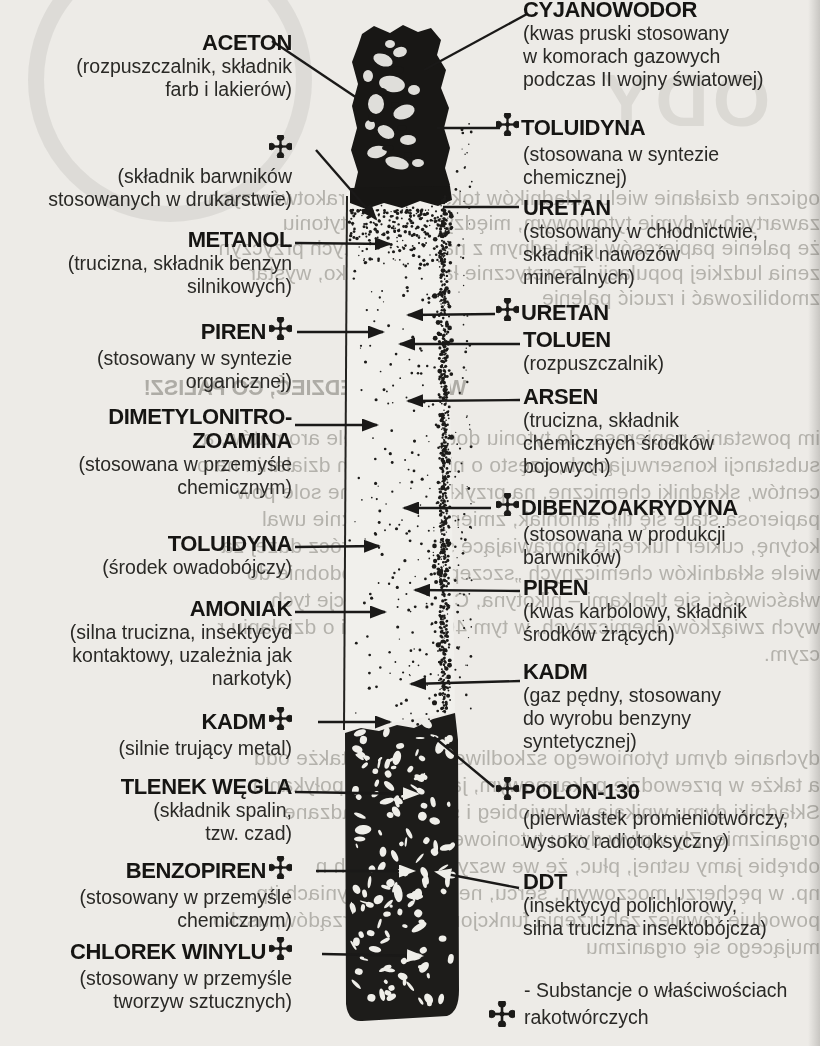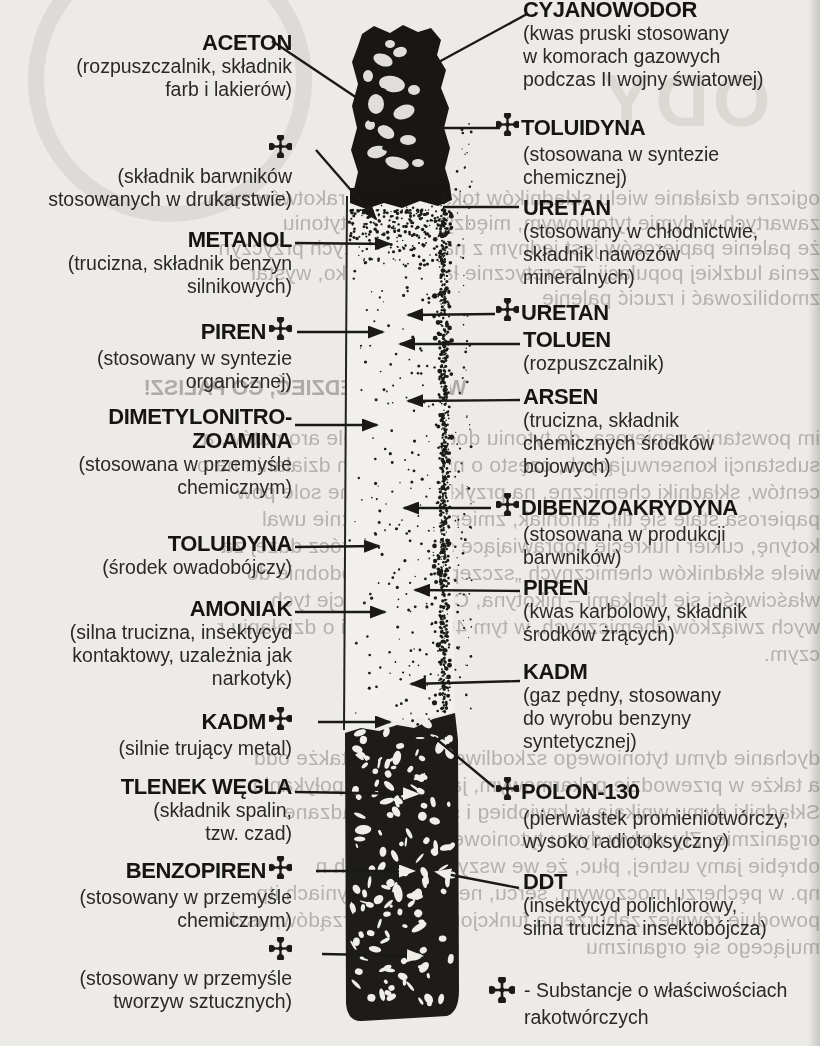--- a/index.html
+++ b/index.html
@@ -24,21 +24,21 @@
   .name-row{display:flex;align-items:center;line-height:24px;}
   .lbl.L .name-row{justify-content:flex-end;}
   .lbl.R .name-row{justify-content:flex-start;}
   .lbl.R .name-row.with-marker{margin-left:-27px;}
   .name{font-weight:bold;font-size:22px;letter-spacing:-0.4px;color:#161513;white-space:nowrap;}
   .desc{font-size:19.5px;line-height:23px;color:#2a2926;}
   .marker{flex:0 0 auto;}
   .lbl.L .marker{margin-left:3px;}
   .lbl.R .marker{margin-right:2px;}
   
-  .legend{position:absolute;left:489px;top:977px;display:flex;align-items:flex-start;}
+  .legend{position:absolute;left:489px;top:977px;display:flex;align-items:flex-end;}
   .legend .txt{margin-left:9px;font-size:19.5px;line-height:27px;color:#2a2926;}
 </style>
 </head>
 <body>
 
 <div class="page">
   <div class="ghost" id="ghost">
     <div class="g-circle"></div>
   <div class="g-big" style="left: 598px; top: 58px;">ODY</div>
       <div class="g-line" style="top: 186px;">ogiczne działanie wielu składników toksycznych i rakotwórczych</div>
@@ -1745,20 +1745,21 @@
                 <circle cx="20.700000000000003" cy="11.5" r="3.22"></circle>
       <circle cx="11.5" cy="11.5" r="1.932"></circle>
     </g>
             </svg></span>
         </div>
         <div class="desc">(stosowany w przemyśle</div>
         <div class="desc">chemicznym)</div>
       </div>
       <div class="lbl L" style="top: 937px;">
         <div class="name-row">
+          <span class="name">CHLOREK WINYLU</span>
           <span class="marker"><svg width="23" height="23" viewBox="0 0 23 23">
     <g fill="#1b1a18" stroke="#1b1a18">
       <line x1="2.299999999999999" y1="11.5" x2="20.700000000000003" y2="11.5" stroke-width="2.3000000000000003"></line>
       <line x1="11.5" y1="2.299999999999999" x2="11.5" y2="20.700000000000003" stroke-width="2.3000000000000003"></line>
       <circle cx="11.5" cy="2.299999999999999" r="3.22"></circle>
                 <circle cx="11.5" cy="20.700000000000003" r="3.22"></circle>
       <circle cx="2.299999999999999" cy="11.5" r="3.22"></circle>
                 <circle cx="20.700000000000003" cy="11.5" r="3.22"></circle>
       <circle cx="11.5" cy="11.5" r="1.932"></circle>
     </g>

